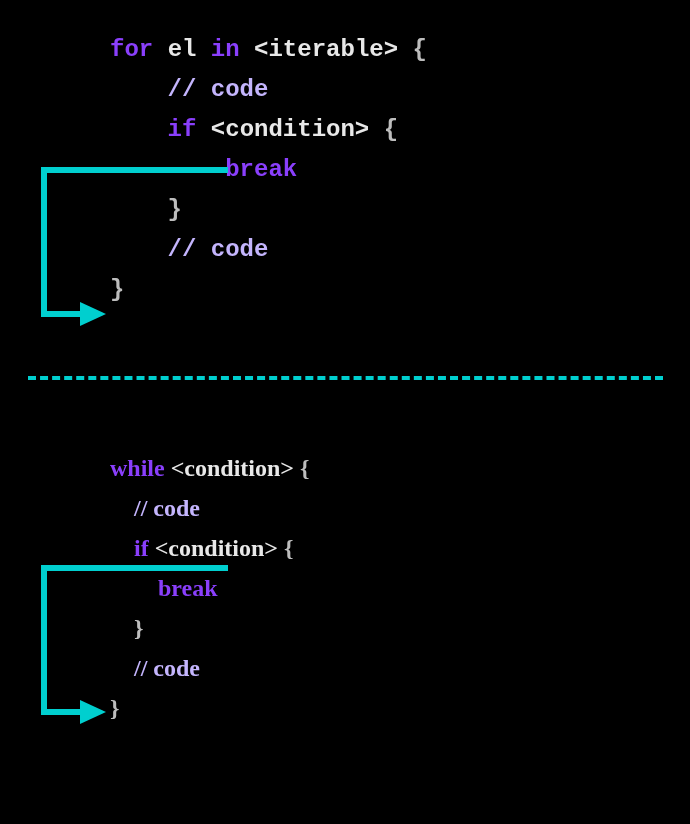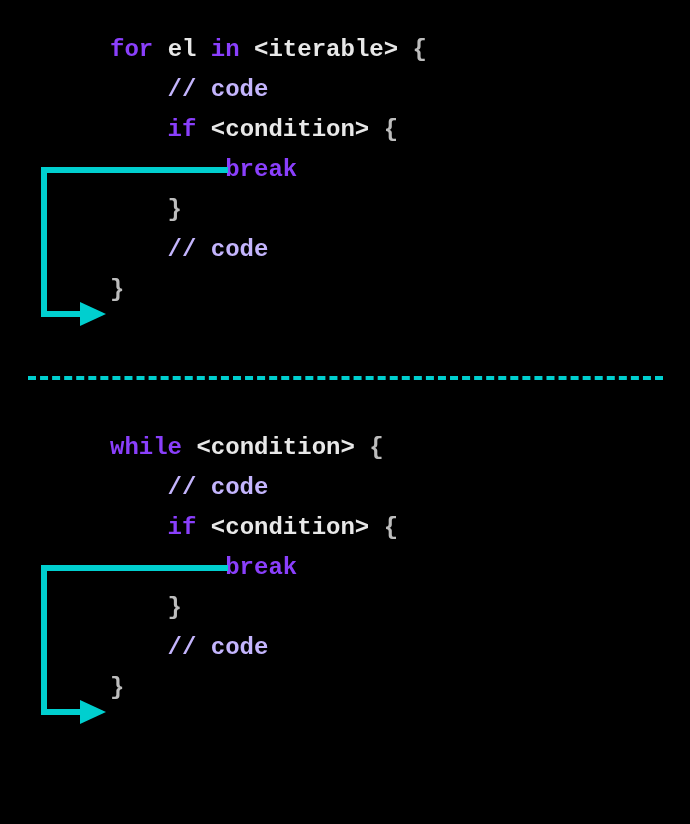--- a/index.html
+++ b/index.html
@@ -53,21 +53,21 @@
 
 <div class="arrow" style="left:38px; top:164px;">
   <svg width="200" height="170">
     <path d="M 190 6 L 6 6 L 6 150 L 42 150" stroke="#00cfcf" stroke-width="6" fill="none"></path>
     <polygon points="42,138 68,150 42,162" fill="#00cfcf"></polygon>
   </svg>
 </div>
 
 <div class="divider"></div>
 
-<div class="code-block" style="top: 428px;">
+<div class="code-block" style="top: 448px; font-family: Liberation Serif, serif;">
   <div class="line"><span class="kw">while</span> <span class="id">&lt;condition&gt;</span><span class="punc"> {</span></div>
   <div class="line">    <span class="comment">// code</span></div>
   <div class="line">    <span class="kw">if</span> <span class="id">&lt;condition&gt;</span><span class="punc"> {</span></div>
   <div class="line">        <span class="kw">break</span></div>
   <div class="line">    <span class="punc">}</span></div>
   <div class="line">    <span class="comment">// code</span></div>
   <div class="line"><span class="punc">}</span></div>
 </div>
 
 <div class="arrow" style="left:38px; top:562px;">

